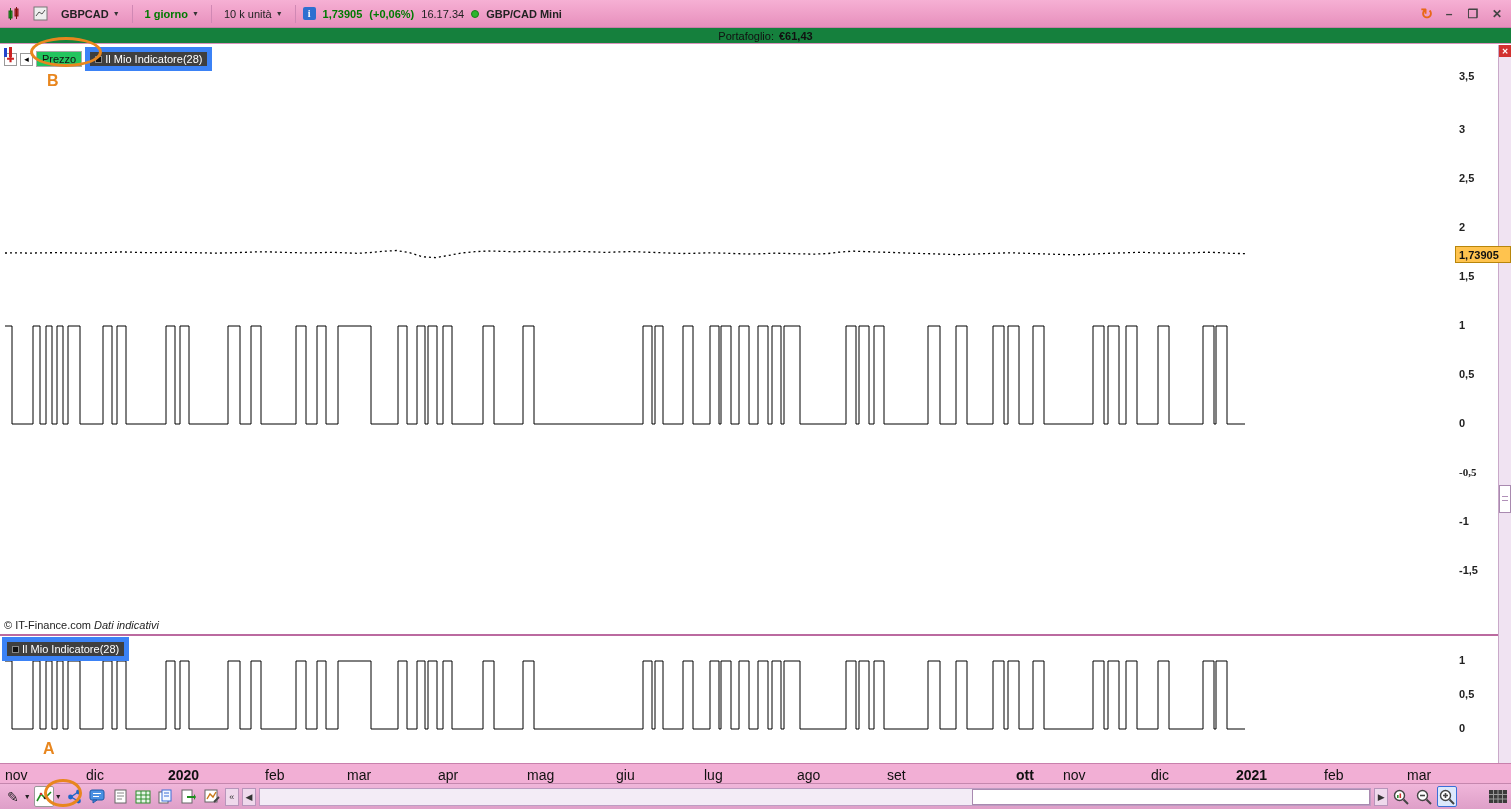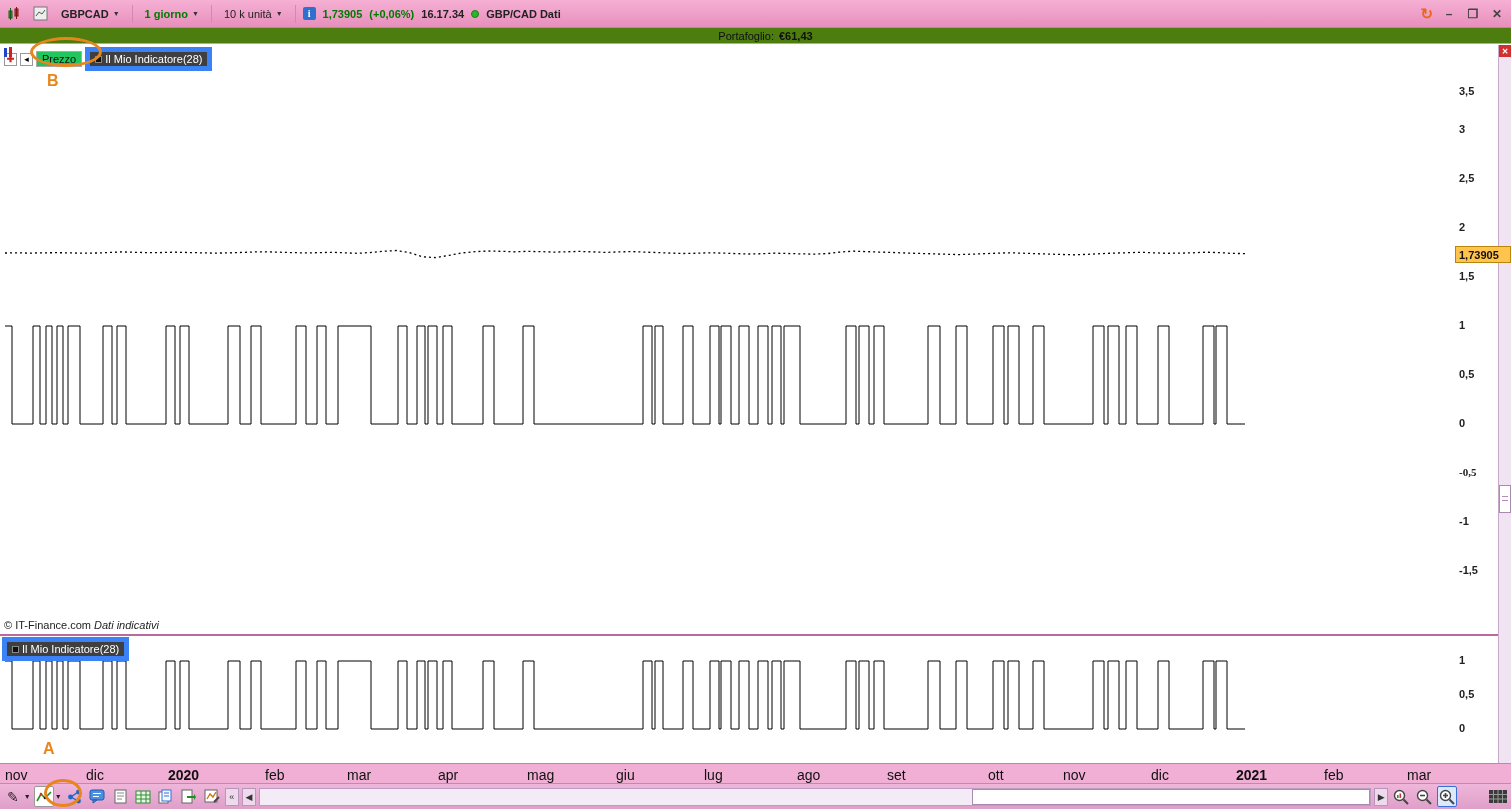--- a/index.html
+++ b/index.html
@@ -16,21 +16,21 @@
   .sep{width:1px;height:18px;background:#D088B4;}
   .green{color:#007A00;}
   .info-badge{width:13px;height:13px;background:#2E6FD0;color:#fff;font:bold 10px "Liberation Serif",serif;
     display:flex;align-items:center;justify-content:center;border-radius:2px;}
   .feed-dot{width:8px;height:8px;border-radius:50%;background:#2DB52D;border:1px solid #188018;}
   .tb-right{margin-left:auto;display:flex;align-items:center;gap:8px;}
   .refresh{color:#E86818;font-size:15px;font-weight:bold;}
   .winbtn{font-size:12px;font-weight:bold;color:#444;width:16px;text-align:center;}
 
   
-  .portfolio{height:16px;background:#4d7c0f;border-bottom:1px solid #D892BC;display:flex;align-items:center;
+  .portfolio{height:16px;background:#15803d;border-bottom:1px solid #D892BC;display:flex;align-items:center;
     justify-content:center;font-size:11px;gap:5px;color:#111;padding-left:20px;}
   .portfolio b{font-weight:bold;}
 
   
   .chart1{position:relative;height:590px;background:#fff;}
   .chart1 svg,.chart2 svg{position:absolute;left:0;top:0;}
   .chips{position:absolute;top:3px;left:4px;display:flex;gap:3px;align-items:center;z-index:5;}
   .mini-btn{width:13px;height:13px;border:1px solid #999;background:#fff;display:flex;align-items:center;justify-content:center;
     font-size:9px;line-height:1;}
   .mini-btn .red{color:#CC2222;font-weight:bold;}
@@ -113,23 +113,23 @@
     </div>
     <div class="sep"></div>
     <div class="tb-btn" style="font-weight:normal;">
       <span>10 k unità</span>
       <span class="caret">▼</span>
     </div>
     <div class="sep"></div>
     <span class="info-badge">i</span>
     <span class="green" style="font-weight:bold;">1,73905</span>
     <span class="green" style="font-weight:bold;">(+0,06%)</span>
-    <span style="font-weight:bold;">16.17.34</span>
+    <span style="font-weight:normal;">16.17.34</span>
     <span class="feed-dot"></span>
-    <span style="font-weight:bold;">GBP/CAD Dati</span>
+    <span style="font-weight:bold;">GBP/CAD Mini</span>
     <div class="tb-right">
       <span class="refresh">↻</span>
       <span class="winbtn">–</span>
       <span class="winbtn">❐</span>
       <span class="winbtn">✕</span>
     </div>
   </div>
 
   <div class="portfolio">
     <span>Portafoglio:</span>
@@ -154,21 +154,21 @@
           <rect x="5" y="0" width="3" height="10" fill="#CC2222"></rect>
         </svg>
         <span>Prezzo</span>
       </span>
       <span class="chip chip-dark">
         <span class="sq-icon"></span>
         <span>Il Mio Indicatore(28)</span>
       </span>
     </div>
     <div class="yaxis" id="axis-main">
-        <div class="tick" style="top: 41px;">3,5</div>
+        <div class="tick" style="top: 26px;">3,5</div>
         <div class="tick" style="top: 79px;">3</div>
         <div class="tick" style="top: 128px;">2,5</div>
         <div class="tick" style="top: 177px;">2</div>
         <div class="tick" style="top: 226px;">1,5</div>
         <div class="tick" style="top: 275px;">1</div>
         <div class="tick" style="top: 324px;">0,5</div>
         <div class="tick" style="top: 373px;">0</div>
         <div class="tick" style="top: 422px; font-family: Liberation Serif, serif;">-0,5</div>
         <div class="tick" style="top: 471px;">-1</div>
         <div class="tick" style="top: 520px;">-1,5</div>
@@ -205,21 +205,21 @@
       <span class="tlabel" style="left: 86px;">dic</span>
       <span class="tlabel bold" style="left: 168px;">2020</span>
       <span class="tlabel" style="left: 265px;">feb</span>
       <span class="tlabel" style="left: 347px;">mar</span>
       <span class="tlabel" style="left: 438px;">apr</span>
       <span class="tlabel" style="left: 527px;">mag</span>
       <span class="tlabel" style="left: 616px;">giu</span>
       <span class="tlabel" style="left: 704px;">lug</span>
       <span class="tlabel" style="left: 797px;">ago</span>
       <span class="tlabel" style="left: 887px;">set</span>
-      <span class="tlabel" style="left: 988px;">ott</span>
+      <span class="tlabel" style="left: 1016px; font-weight: bold;">ott</span>
       <span class="tlabel" style="left: 1063px;">nov</span>
       <span class="tlabel" style="left: 1151px;">dic</span>
       <span class="tlabel bold" style="left: 1236px;">2021</span>
       <span class="tlabel" style="left: 1324px;">feb</span>
       <span class="tlabel" style="left: 1407px;">mar</span>
     </div>
 
   <div class="toolbar">
     <span class="tool">
       <span class="glyph">✎</span>

